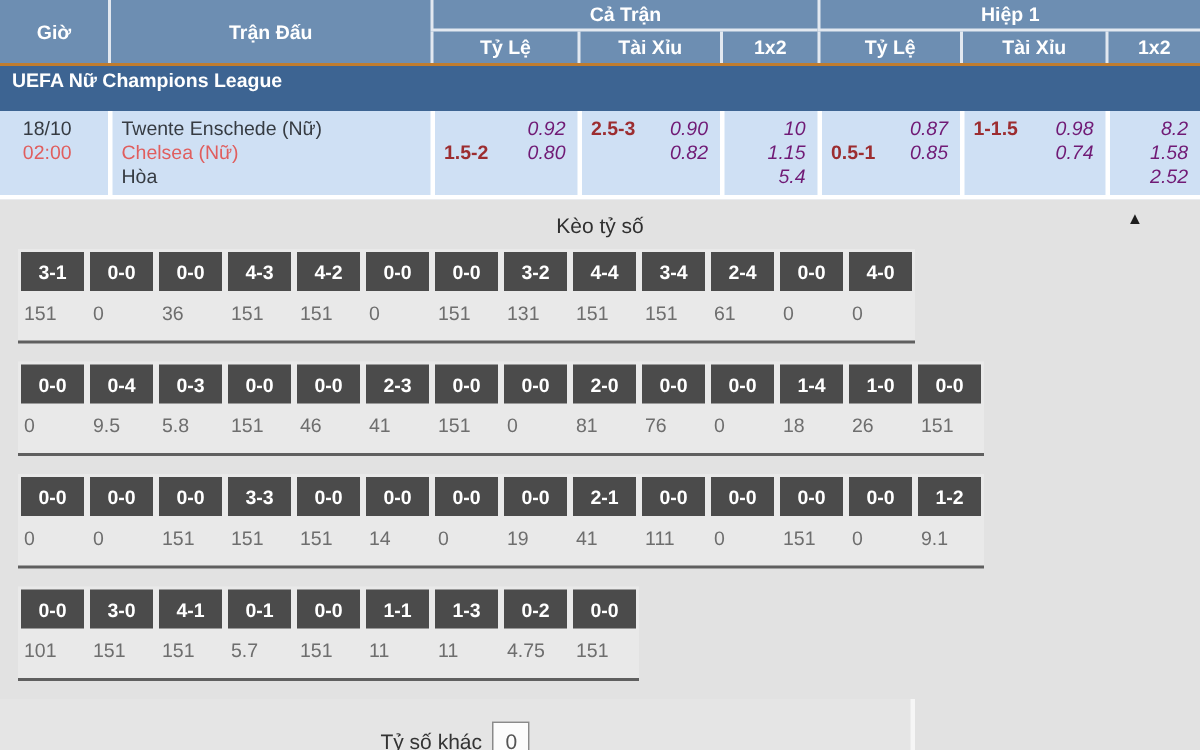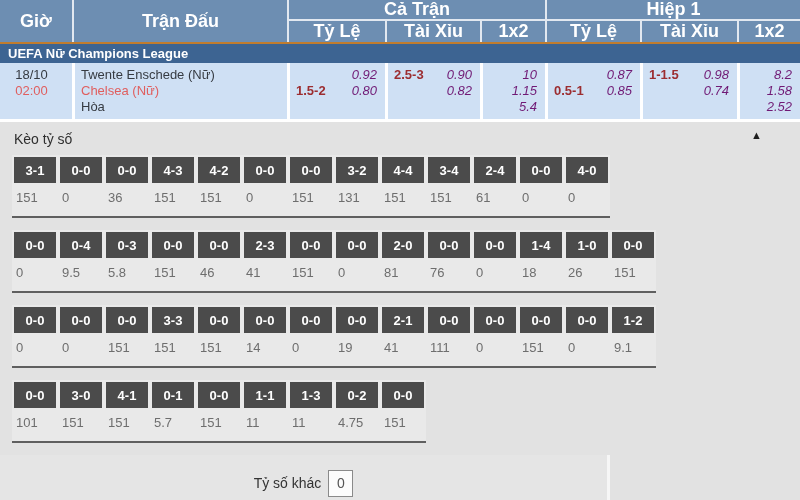--- a/index.html
+++ b/index.html
@@ -4,58 +4,58 @@
 <style>
   * { box-sizing: border-box; margin: 0; padding: 0; }
   body { font-family: "Liberation Sans", sans-serif; background: #fff; }
   .page { width: 800px; height: 500px; overflow: hidden; background: #fff; }
 
   
   .odds-header {
     display: grid;
     grid-template-columns: 72px 215px 98px 95px 65px 95px 97px 63px;
     grid-template-rows: 21px 21px;
-    background: #6d8eb2; color: #fff; font-size: 18px; font-weight: bold;
+    background: #6d8eb2; color: #fff; font-size: 13px; font-weight: bold;
   }
   .hcell { display: flex; align-items: center; justify-content: center; }
   .h-time  { grid-row: 1 / 3; grid-column: 1; }
   .h-match { grid-row: 1 / 3; grid-column: 2; }
   .h-full  { grid-row: 1; grid-column: 3 / 6; }
   .h-half  { grid-row: 1; grid-column: 6 / 9; }
   .h-sub3 { grid-row: 2; grid-column: 3; } .h-sub4 { grid-row: 2; grid-column: 4; }
   .h-sub5 { grid-row: 2; grid-column: 5; } .h-sub6 { grid-row: 2; grid-column: 6; }
   .h-sub7 { grid-row: 2; grid-column: 7; } .h-sub8 { grid-row: 2; grid-column: 8; }
   .bl { border-left: 2px solid rgba(255,255,255,.8); }
   .bb { border-bottom: 2px solid rgba(255,255,255,.8); }
   .orange-line { height: 2px; background: #c07c2e; }
 
   
   .league-bar {
     background: #3d6492; color: #fff; font-size: 13px; font-weight: bold;
-    padding: 1px 8px; height: 19px; line-height: 17px;
+    padding: 1px 8px; height: 30px; line-height: 17px;
   }
 
   
   .match-row {
     display: grid;
     grid-template-columns: 72px 215px 98px 95px 65px 95px 97px 63px;
     background: #cfe0f4; font-size: 13px; color: #363b42;
     border-bottom: 3px solid #fff;
   }
   .m-cell { padding: 4px 8px 4px 6px; line-height: 16px; }
   .m-cell + .m-cell { border-left: 3px solid #fff; }
   .c-time { text-align: center; padding-right: 15px; }
   .red { color: #e05e5e; }
   .line { display: flex; line-height: 16px; }
   .line .val { margin-left: auto; color: #701a75; font-style: italic; }
   .line .hc  { color: #9c2d30; font-weight: bold; }
 
   
   .score-panel { background: #e2e2e2; height: 378px; }
-  .panel-header { position: relative; padding: 9px 14px 8px; font-size: 14px; color: #2f2f2f; }
+  .panel-header { position: relative; padding: 9px 14px 8px; font-size: 14px; color: #2f2f2f; text-align: center; }
   .toggle { position: absolute; right: 38px; top: 7px; font-size: 11px; color: #1d1d1d; cursor: pointer; }
   .score-row { display: flex; padding-left: 12px; margin-bottom: 12px; }
   .score-cell { width: 46px; background: #e9e9e9; border-bottom: 2px solid #5f5f5f; padding-top: 2px; cursor: pointer; }
   .chip {
     height: 26px; margin: 0 2px; background: #4b4b4b; color: #fff;
     font-size: 13px; font-weight: bold; display: flex; align-items: center; justify-content: center;
   }
   .odds { padding: 7px 3px 11px 4px; font-size: 13px; color: #6e6e6e; }
 
   .other-row {

